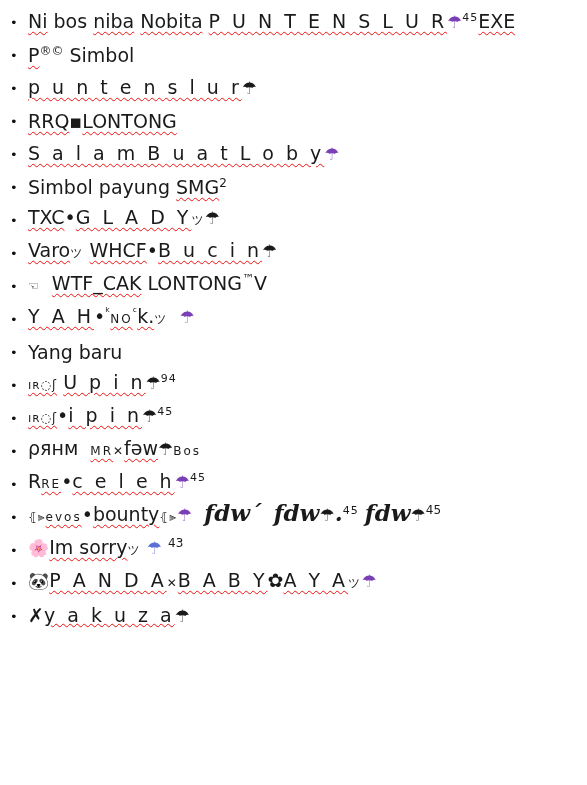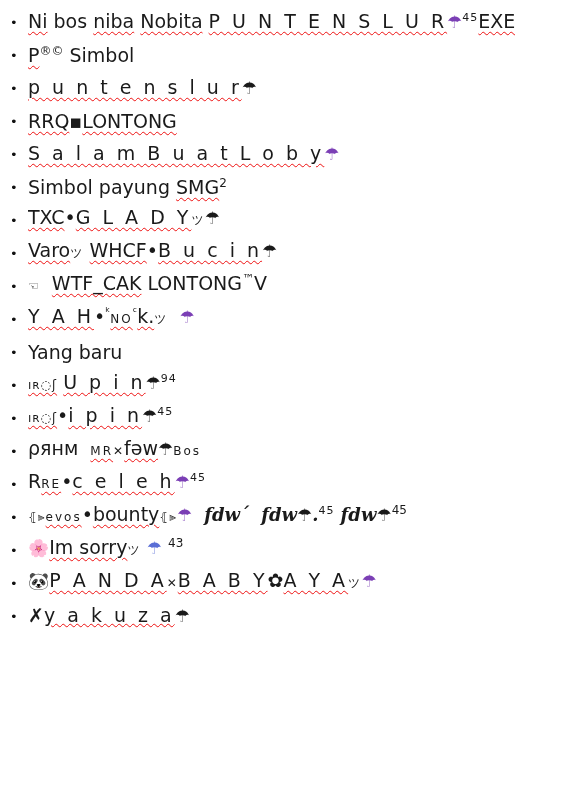--- a/index.html
+++ b/index.html
@@ -78,21 +78,21 @@
   }
   .smallx {
     font-size: 12px;
     letter-spacing: 1px;
   }
   .wide3 { letter-spacing: 3px; }
   .serif-it {
     font-family: "DejaVu Serif", serif;
     font-style: italic;
     font-weight: bold;
-    font-size: 18px;
+    font-size: 23px;
   }
   .umb { font-size: 17px; }
   .umb-purple { color: #7b3fb5; }
   .emo { font-size: 17px; }
   .pinkflower { color: #ef6a9e; }
   .blueumb { color: #5b6fd6; }
   .tiny { font-size: 10px; letter-spacing: 2px; }
 </style>
 </head>
 <body>

